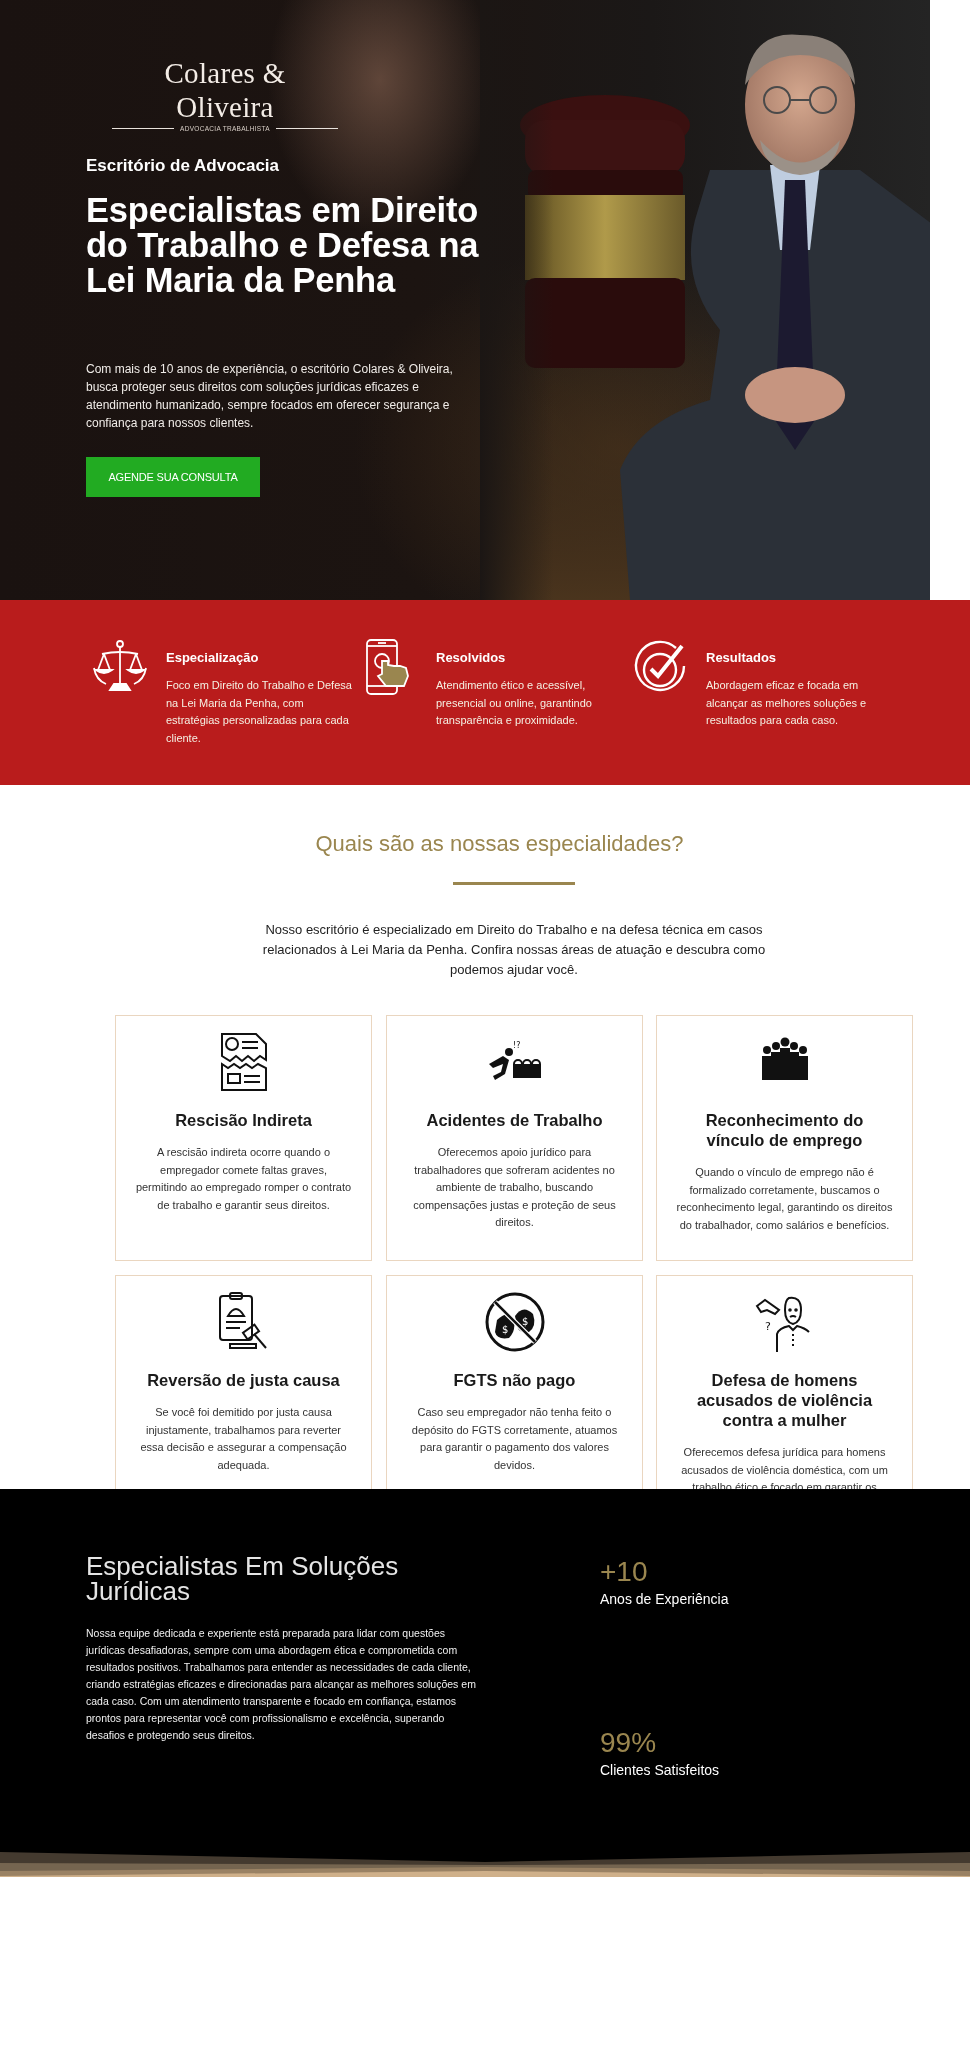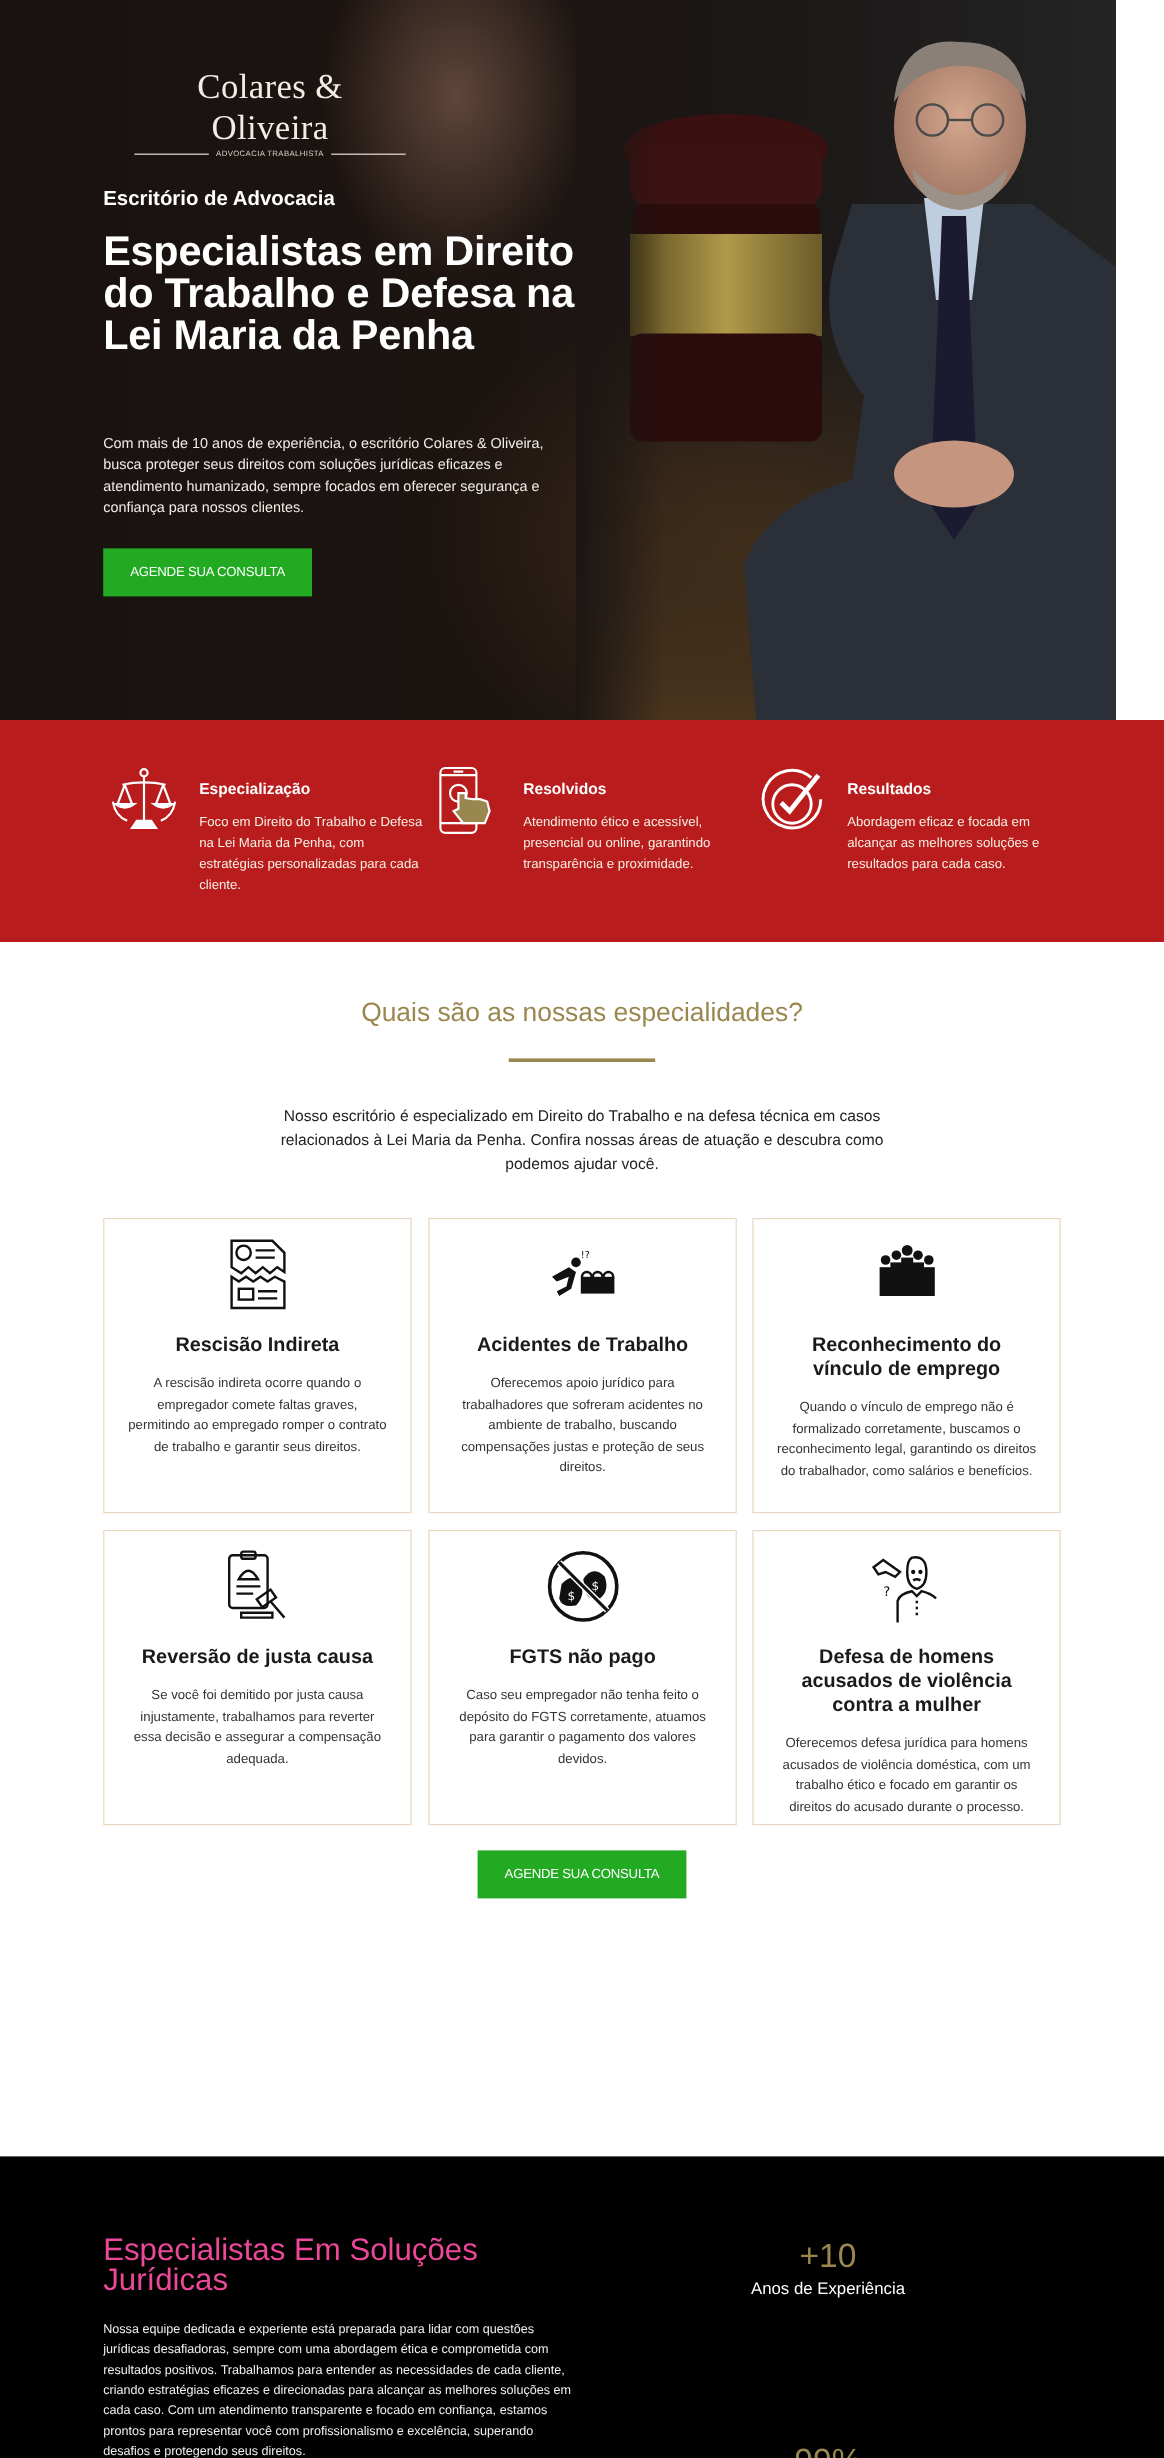--- a/index.html
+++ b/index.html
@@ -23,35 +23,35 @@
   .hero-btn { position: absolute; left: 86px; top: 457px; width: 174px; height: 40px; }
 
   
   .features { background: #b91c1c; height: 185px; position: relative; }
   .feature { position: absolute; top: 38px; display: flex; }
   .feature .ico { width: 60px; height: 60px; margin-right: 16px; flex-shrink: 0; }
   .feature h3 { font-size: 13px; font-weight: bold; color: #fff; margin-top: 12px; margin-bottom: 12px; }
   .feature p { font-size: 11px; line-height: 17.5px; color: #f5f0e3; width: 190px; }
 
   
-  .spec { position: relative; height: 1012px; background: #fff; }
+  .spec { position: relative; height: 704px; background: #fff; margin-left: 29px; }
   .spec h2 { position: absolute; left: 0; right: 0; top: 46px; text-align: center; font-size: 22px; font-weight: normal; color: #9a864f; }
   .spec .rule { position: absolute; left: 424px; top: 97px; width: 122px; height: 3px; background: #9a864f; }
   .spec .intro { position: absolute; left: 220px; width: 530px; top: 135px; text-align: center; font-size: 13px; line-height: 20px; color: #222; }
   .card { position: absolute; width: 257px; height: 246px; border: 1.5px solid #ead6c0; background: #fff; text-align: center; padding: 0 18px; }
   .card .cico { width: 64px; height: 64px; margin: 14px auto 0; }
   .card h4 { font-size: 16.5px; font-weight: bold; color: #1a1a1a; margin-top: 12px; line-height: 20px; font-weight: 600; }
   .card p { font-size: 11px; line-height: 17.5px; color: #333; margin-top: 14px; text-align: center; }
   .spec-btn { position: absolute; left: 398px; top: 757px; width: 174px; height: 40px; }
 
   
   .stats { position: relative; height: 390px; background: #000; overflow: hidden; }
-  .stats h2 { position: absolute; left: 86px; top: 65px; width: 380px; font-size: 26px; line-height: 25px; font-weight: normal; color: #ec4899; }
+  .stats h2 { position: absolute; left: 86px; top: 65px; width: 380px; font-size: 26px; line-height: 25px; font-weight: normal; color: #e5e5e5; }
   .stats .about { position: absolute; left: 86px; top: 136px; width: 400px; font-size: 10.5px; line-height: 17px; color: #f0f0f0; }
-  .stat { position: absolute; left: 600px; width: 180px; text-align: center; }
+  .stat { position: absolute; left: 600px; width: 180px; text-align: left; }
   .stat .num { font-size: 28px; color: #9a864f; line-height: 30px; }
   .stat .lbl { font-size: 14px; color: #fff; margin-top: 4px; }
   .divider { position: absolute; left: 0; bottom: 0; width: 970px; height: 44px; }
 </style>
 </head>
 <body>
 
 <section class="hero">
   <svg class="hero-photo" viewBox="0 0 490 600" preserveAspectRatio="none">
     <defs>

